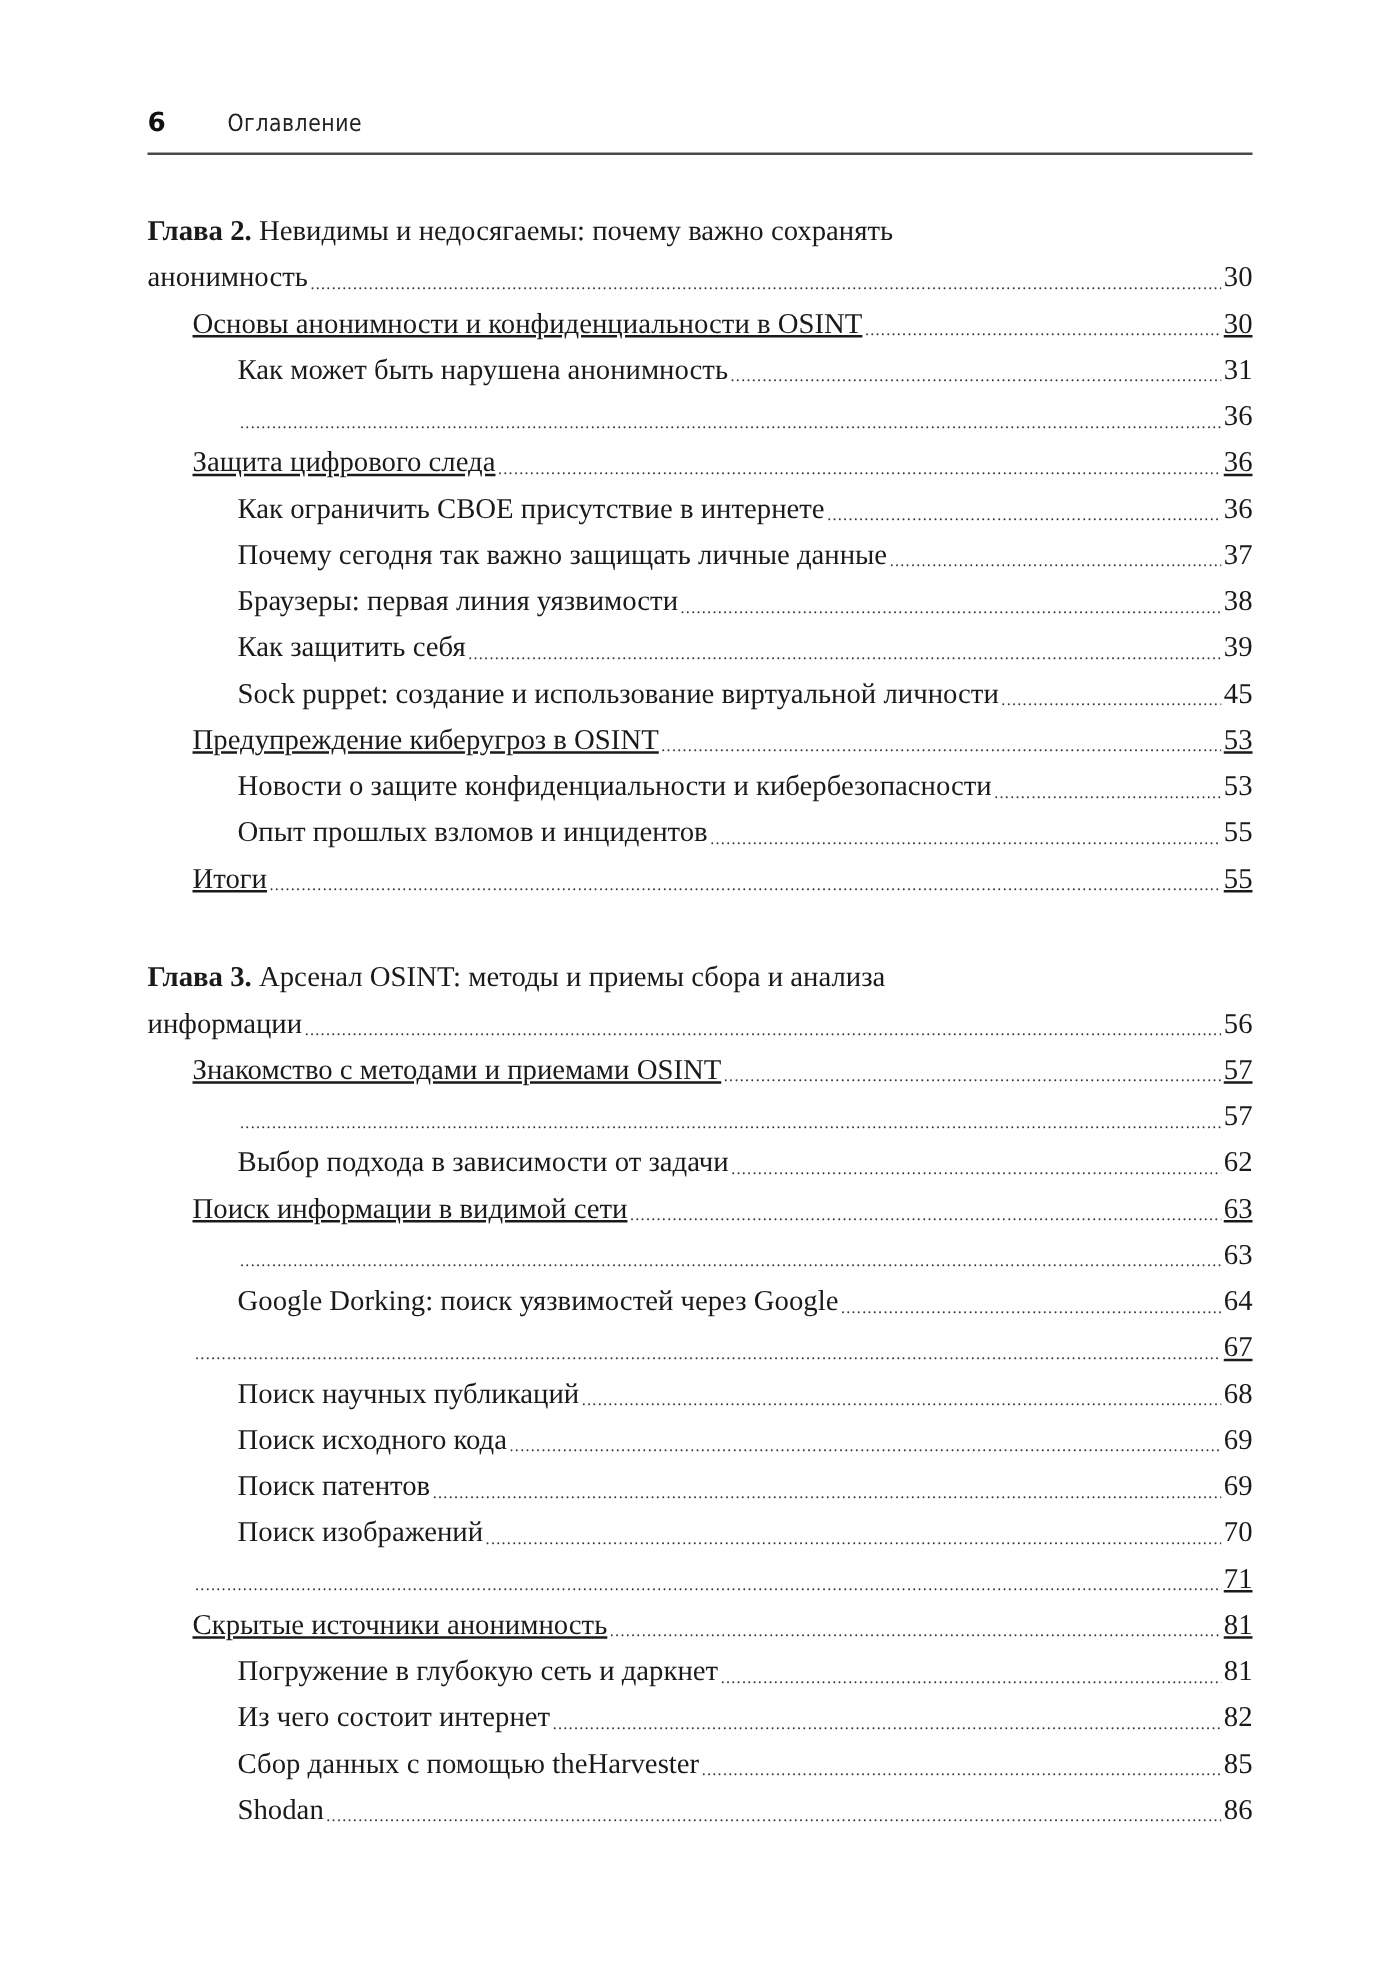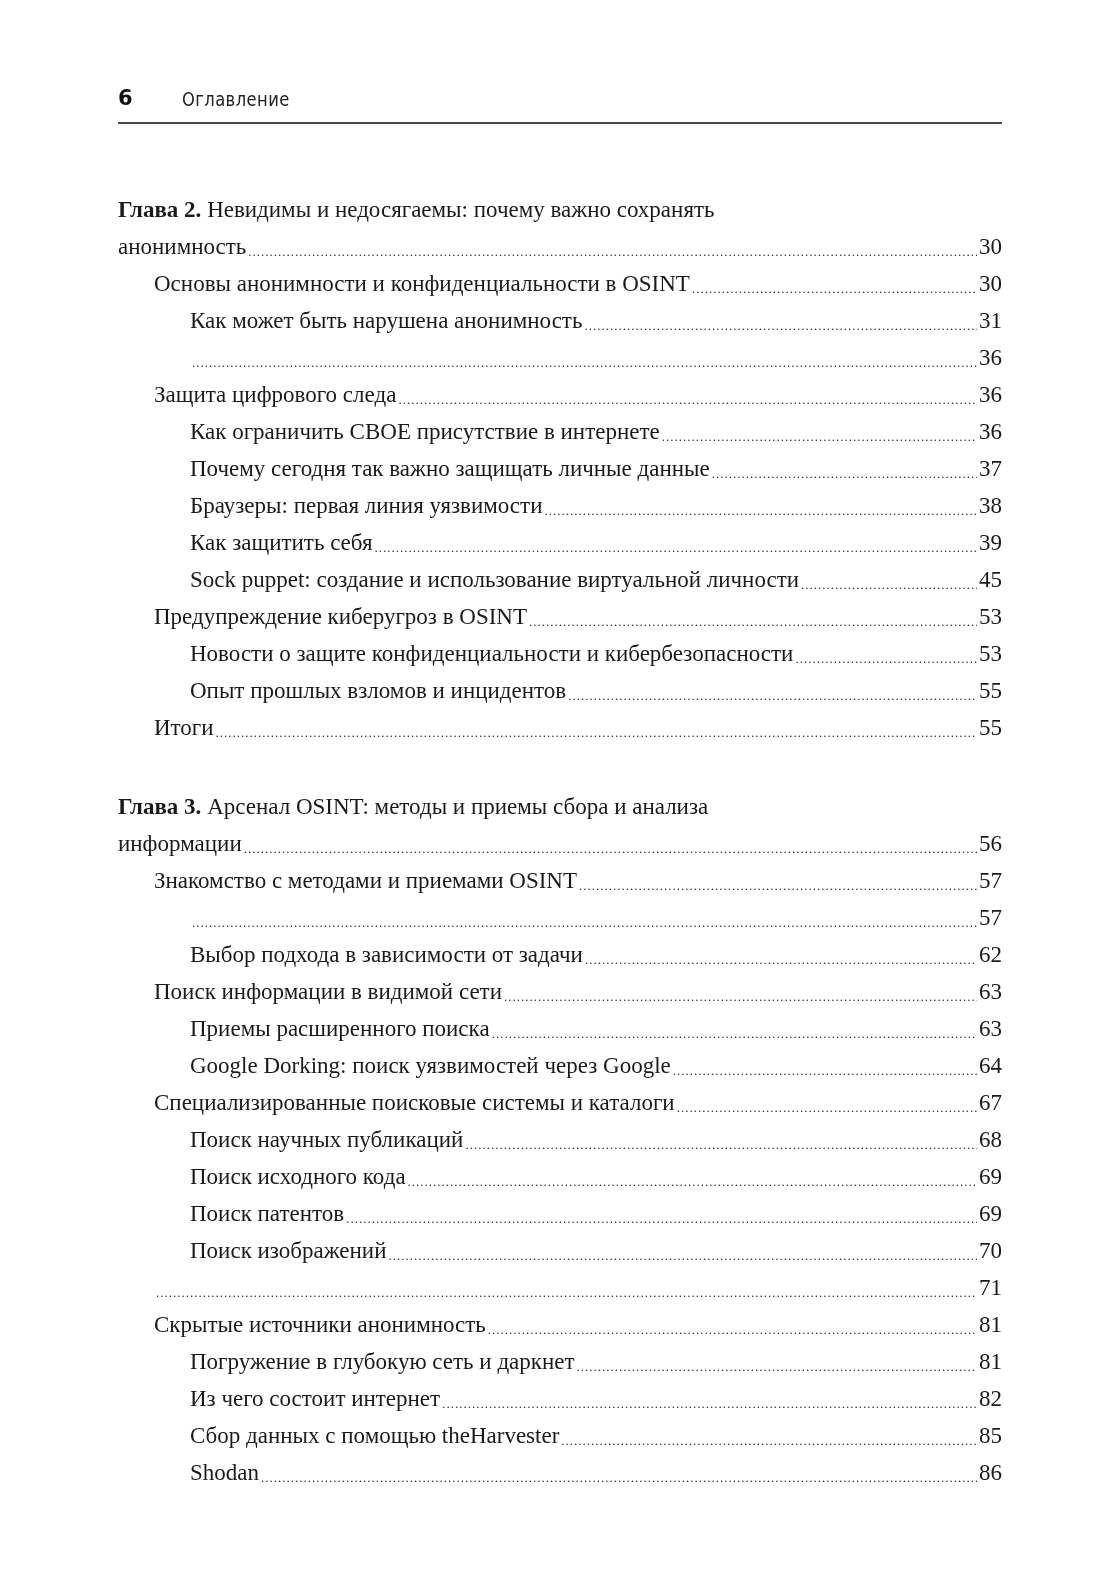--- a/index.html
+++ b/index.html
@@ -37,21 +37,21 @@
       top: 4px;
       font-size: 19px;
       letter-spacing: 0.5px;
       color: #222;
       transform: scaleX(0.86);
       transform-origin: left center;
     }
     .toc {
       position: absolute;
       left: 118px;
-      top: 191px;
+      top: 166px;
       width: 884px;
       font-family: "Liberation Serif", serif;
       font-size: 23px;
       color: #1a1a1a;
     }
     .chapter {
       margin-bottom: 42px;
     }
     .chapter-title-line {
       height: 37px;
@@ -62,21 +62,21 @@
       font-weight: bold;
     }
     .entry {
       display: flex;
       align-items: flex-start;
       height: 37px;
       line-height: 37px;
       white-space: nowrap;
     }
     .entry.level-0 { padding-left: 0; }
-    .entry.level-1 { padding-left: 36px; }
+    .entry.level-1 { padding-left: 36px; text-decoration: underline; }
     .entry.level-2 { padding-left: 72px; }
     .entry-text {
       flex: 0 0 auto;
     }
     .leader {
       flex: 1 1 auto;
       overflow: hidden;
       margin: 0 2px;
       height: 37px;
       position: relative;
@@ -207,31 +207,29 @@
           <span class="entry-text">Выбор подхода в зависимости от задачи</span>
           <span class="leader"></span>
           <span class="entry-page">62</span>
         </div>
         <div class="entry level-1">
           <span class="entry-text">Поиск информации в видимой сети</span>
           <span class="leader"></span>
           <span class="entry-page">63</span>
         </div>
         <div class="entry level-2">
-          <span class="entry-text">Приемы расширенного поиска</span>
           <span class="leader"></span>
           <span class="entry-page">63</span>
         </div>
         <div class="entry level-2">
           <span class="entry-text">Google Dorking: поиск уязвимостей через Google</span>
           <span class="leader"></span>
           <span class="entry-page">64</span>
         </div>
         <div class="entry level-1">
-          <span class="entry-text">Специализированные поисковые системы и каталоги</span>
           <span class="leader"></span>
           <span class="entry-page">67</span>
         </div>
         <div class="entry level-2">
           <span class="entry-text">Поиск научных публикаций</span>
           <span class="leader"></span>
           <span class="entry-page">68</span>
         </div>
         <div class="entry level-2">
           <span class="entry-text">Поиск исходного кода</span>

